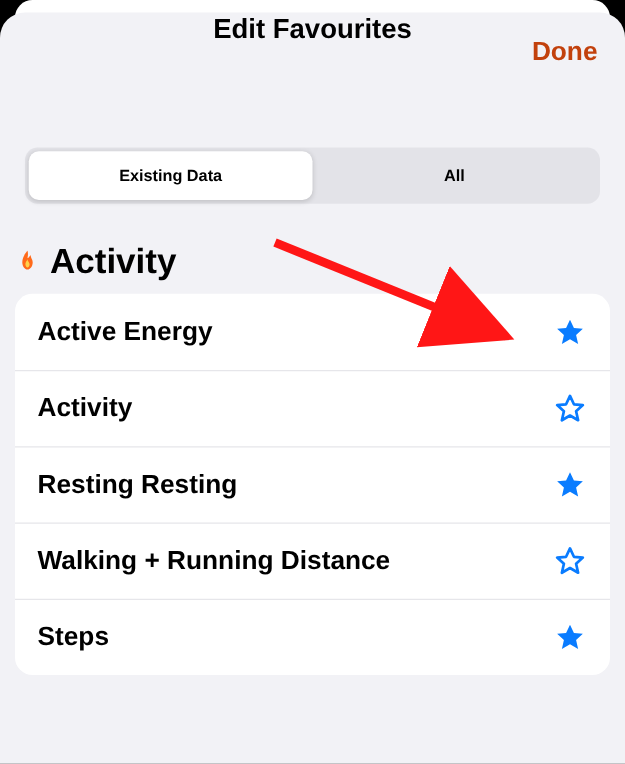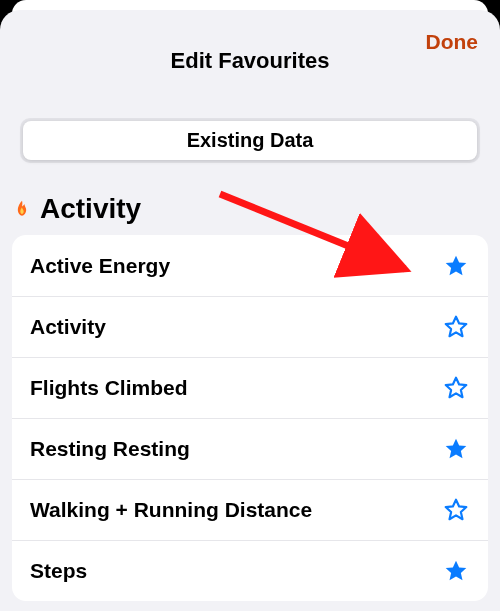--- a/index.html
+++ b/index.html
@@ -19,21 +19,21 @@
     position: absolute;
     top: 10px; left: 0; right: 0; bottom: 0;
     background: #f2f2f6;
     border-radius: 20px 20px 0 0;
     padding: 0 0;
   }
   .header {
     position: relative;
     height: 64px;
     display: flex;
-    align-items: flex-end;
+    align-items: flex-start;
     justify-content: center;
   }
   .title {
     font-size: 22px;
     font-weight: 700;
     color: #000;
   }
   .done {
     position: absolute;
     right: 22px;
@@ -54,21 +54,21 @@
     background: #e3e3e8;
     border-radius: 10px;
     padding: 3px;
     height: 45px;
   }
   .segbtn {
     flex: 1;
     display: flex;
     align-items: center;
     justify-content: center;
-    font-size: 20px;
+    font-size: 13px;
     font-weight: 600;
     color: #000;
     border-radius: 8px;
     cursor: pointer;
   }
   .segbtn.active {
     background: #fff;
     box-shadow: 0 1px 4px rgba(0,0,0,0.15);
   }
   .section {
@@ -135,20 +135,21 @@
 <div class="sheet">
 
   <div class="header">
     <div class="title">Edit Favourites</div>
     <div class="done">Done</div>
   </div>
 
   <div class="segwrap">
     <div class="segmented">
       <div class="segbtn active">Existing Data</div>
+      <div class="segbtn">All</div>
     </div>
   </div>
 
   <div class="section">
     <div class="section-header">
       <span class="flame">
         <svg viewBox="0 0 24 24" width="20" height="24">
           <path d="M12 2 C12 2 7 7 7 13 C7 17 9.5 20 12 20 C14.5 20 17 17 17 13 C17 10 15 9 15 6 C15 6 13 9 12 9 C12 9 13 5 12 2 Z" fill="#ff6a1a"></path>
           <path d="M12 10 C11 12 10 13 10 15 C10 17 11 18 12 18 C13 18 14 17 14 15 C14 13 12 12 12 10 Z" fill="#ffd24a"></path>
         </svg>
@@ -169,28 +170,20 @@
 
       <div class="row">
         <span class="row-label">Activity</span>
         <span class="star">
           <svg viewBox="0 0 24 24" width="26" height="26">
               <path d="M12 2.5l2.9 6.2 6.6.6-5 4.6 1.5 6.6L12 17l-6 3.5 1.5-6.6-5-4.6 6.6-.6z" fill="none" stroke="#0a7cff" stroke-width="2" stroke-linejoin="round"></path>
             </svg>
         </span>
       </div>
 
-      <div class="row">
-        <span class="row-label">Flights Climbed</span>
-        <span class="star">
-          <svg viewBox="0 0 24 24" width="26" height="26">
-              <path d="M12 2.5l2.9 6.2 6.6.6-5 4.6 1.5 6.6L12 17l-6 3.5 1.5-6.6-5-4.6 6.6-.6z" fill="none" stroke="#0a7cff" stroke-width="2" stroke-linejoin="round"></path>
-            </svg>
-        </span>
-      </div>
 
       <div class="row">
         <span class="row-label">Resting Resting</span>
         <span class="star">
           <svg viewBox="0 0 24 24" width="26" height="26">
               <path d="M12 2.5l2.9 6.2 6.6.6-5 4.6 1.5 6.6L12 17l-6 3.5 1.5-6.6-5-4.6 6.6-.6z" fill="#0a7cff"></path>
             </svg>
         </span>
       </div>
 

